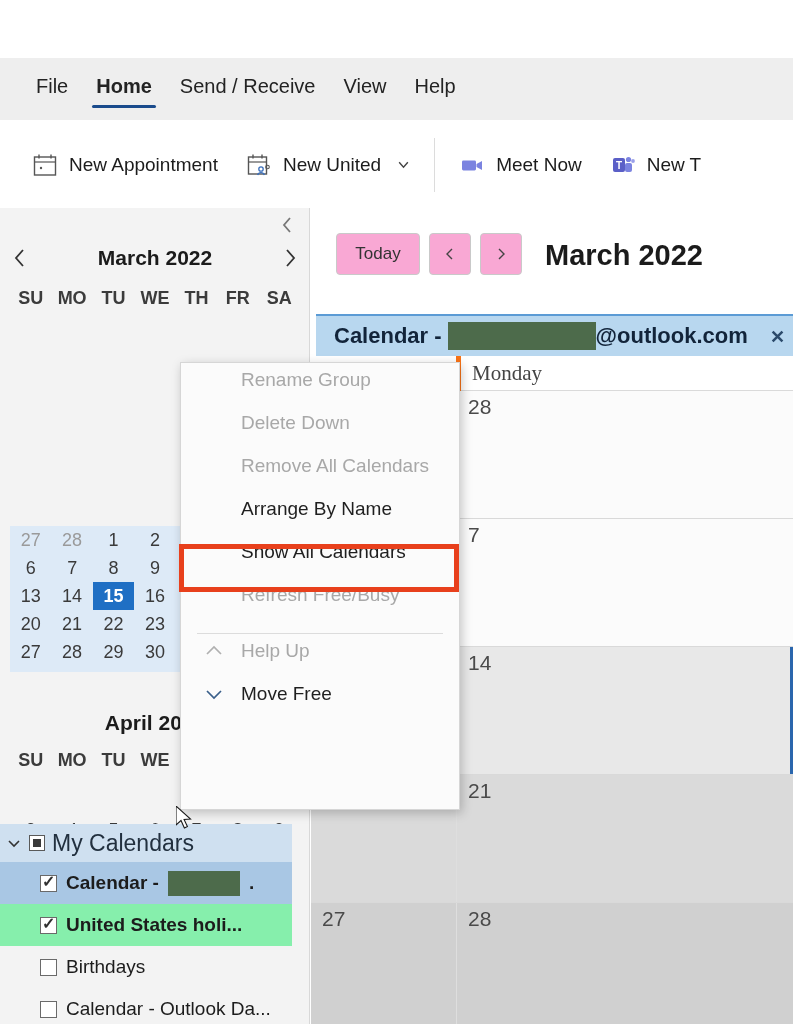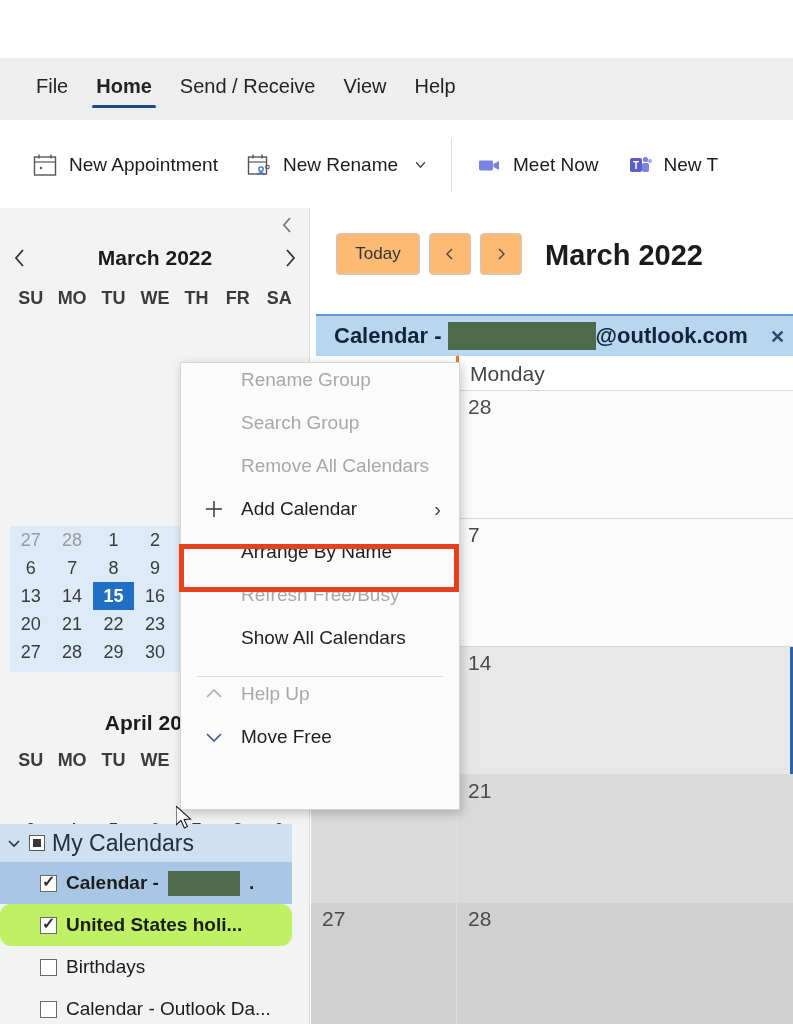--- a/index.html
+++ b/index.html
@@ -103,21 +103,21 @@
   }
   .cl-group {
     height: 38px; display: flex; align-items: center; gap: 7px;
     padding-left: 6px; background: #cfe0f0; font-size: 23px; color: #22303f;
   }
   .cl-row {
     height: 42px; display: flex; align-items: center; gap: 9px;
     padding-left: 40px; font-size: 19px; color: #1c1c1c;
   }
   .cl-row.sel { background: #a9c7e4; font-weight: bold; }
-  .cl-row.holi { background: #bef264; font-weight: bold; border-radius: 11px; }
+  .cl-row.holi { background: #86efac; font-weight: bold; }
   .cb {
     width: 17px; height: 17px; border: 1px solid #6a6a6a; background: #fff;
     flex: none; position: relative;
   }
   .cb.checked::after {
     content: "✓"; position: absolute; left: 1px; top: -4px;
     font-size: 16px; color: #303030;
   }
   .redacted-sm {
     display: inline-block; width: 72px; height: 25px; background: #4d6b4b;
@@ -146,21 +146,21 @@
 
   
   .mainview {
     position: absolute; left: 311px; top: 208px; width: 482px; height: 816px;
     background: #ffffff;
   }
   .navbtns {
     position: absolute; left: 25px; top: 25px; display: flex; gap: 9px; align-items: center;
   }
   .nbtn {
-    border: 1px solid #c9c9c9; background: #fdba74; border-radius: 4px;
+    border: 1px solid #c9c9c9; background: #f9a8d4; border-radius: 4px;
     height: 42px; display: flex; align-items: center; justify-content: center;
     font-size: 17px; color: #333;
   }
   .nbtn.today { width: 84px; }
   .nbtn.arrow { width: 42px; }
   .mv-title {
     position: absolute; left: 234px; top: 31px;
     font-size: 29px; font-weight: bold; color: #1b1b1b; white-space: nowrap;
   }
   .caltab {
@@ -179,21 +179,21 @@
   .grid {
     position: absolute; left: 0; top: 148px; width: 482px; height: 668px;
   }
   .gridhead {
     display: grid; grid-template-columns: 145px 1fr;
     height: 35px; background: #fff; border-bottom: 1px solid #dadada;
   }
   .gh {
     font-size: 21px; color: #444; padding-left: 11px; line-height: 35px;
   }
-  .gh.bordered { border-left: 3px solid #f97316; }
+  .gh.bordered { border-left: 5px solid #f97316; font-family: Liberation Serif, serif; }
   .weekrow {
     display: grid; grid-template-columns: 145px 1fr;
     height: 128px; border-bottom: 1px solid #d9d9d9;
   }
   .daycell {
     position: relative; padding-left: 11px; padding-top: 4px;
   }
   .daycell.bordered { border-left: 1px solid #dedede; }
   .dnum { font-size: 21px; color: #4a4a4a; }
   .w0 .daycell { background: #fbfbfb; }
@@ -261,21 +261,21 @@
     <div class="rb-item">
       <svg class="cal-ic" viewBox="0 0 26 26">
         <rect x="2.5" y="5" width="18" height="17" fill="#fff" stroke="#555" stroke-width="1.4"></rect>
         <line x1="2.5" y1="10" x2="20.5" y2="10" stroke="#555" stroke-width="1.2"></line>
         <line x1="7" y1="2.5" x2="7" y2="6.5" stroke="#555" stroke-width="1.4"></line>
         <line x1="16" y1="2.5" x2="16" y2="6.5" stroke="#555" stroke-width="1.4"></line>
         <circle cx="15" cy="17" r="2.2" fill="none" stroke="#3b6fbb" stroke-width="1.3"></circle>
         <path d="M11.6 23 a3.6 3.6 0 0 1 6.8 0" fill="none" stroke="#3b6fbb" stroke-width="1.3"></path>
         <circle cx="21.5" cy="15" r="1.8" fill="none" stroke="#555" stroke-width="1.1"></circle>
       </svg>
-      <span class="rb-label">New Rename</span>
+      <span class="rb-label">New United</span>
       <svg class="chev-sm" viewBox="0 0 12 12">
         <polyline points="2,4 6,8.5 10,4" fill="none" stroke="#444" stroke-width="1.3"></polyline>
       </svg>
     </div>
 
     <div class="rb-sep"></div>
 
     <div class="rb-item">
       <svg class="cal-ic" viewBox="0 0 26 26">
         <rect x="3" y="8.5" width="14" height="10" rx="1.4" fill="#7b83e0"></rect>
@@ -551,47 +551,39 @@
     </div>
   </div>
 
   <div class="ctxmenu">
 
     <div class="mi disabled indent">
       <span class="mi-label">Rename Group</span>
     </div>
 
     <div class="mi disabled indent">
-      <span class="mi-label">Search Group</span>
+      <span class="mi-label">Delete Down</span>
     </div>
 
     <div class="mi disabled indent">
       <span class="mi-label">Remove All Calendars</span>
     </div>
 
 
-    <div class="mi">
-      <svg class="mi-ico" viewBox="0 0 22 22">
-        <line x1="11" y1="3" x2="11" y2="19" stroke="#444" stroke-width="1.6"></line>
-        <line x1="3" y1="11" x2="19" y2="11" stroke="#444" stroke-width="1.6"></line>
-      </svg>
-      <span class="mi-label">Add Calendar</span>
-      <span class="submenu-arrow">›</span>
-    </div>
 
     <div class="mi indent">
       <span class="mi-label">Arrange By Name</span>
     </div>
 
+    <div class="mi indent">
+      <span class="mi-label">Show All Calendars</span>
+    </div>
+
     <div class="mi disabled indent">
       <span class="mi-label">Refresh Free/Busy</span>
-    </div>
-
-    <div class="mi indent">
-      <span class="mi-label">Show All Calendars</span>
     </div>
 
     <div class="mi-sep"></div>
 
     <div class="mi disabled">
       <svg class="mi-ico" viewBox="0 0 22 22">
         <polyline points="4,14 11,7 18,14" fill="none" stroke="#b0b0b0" stroke-width="1.7"></polyline>
       </svg>
       <span class="mi-label">Help Up</span>
     </div>

